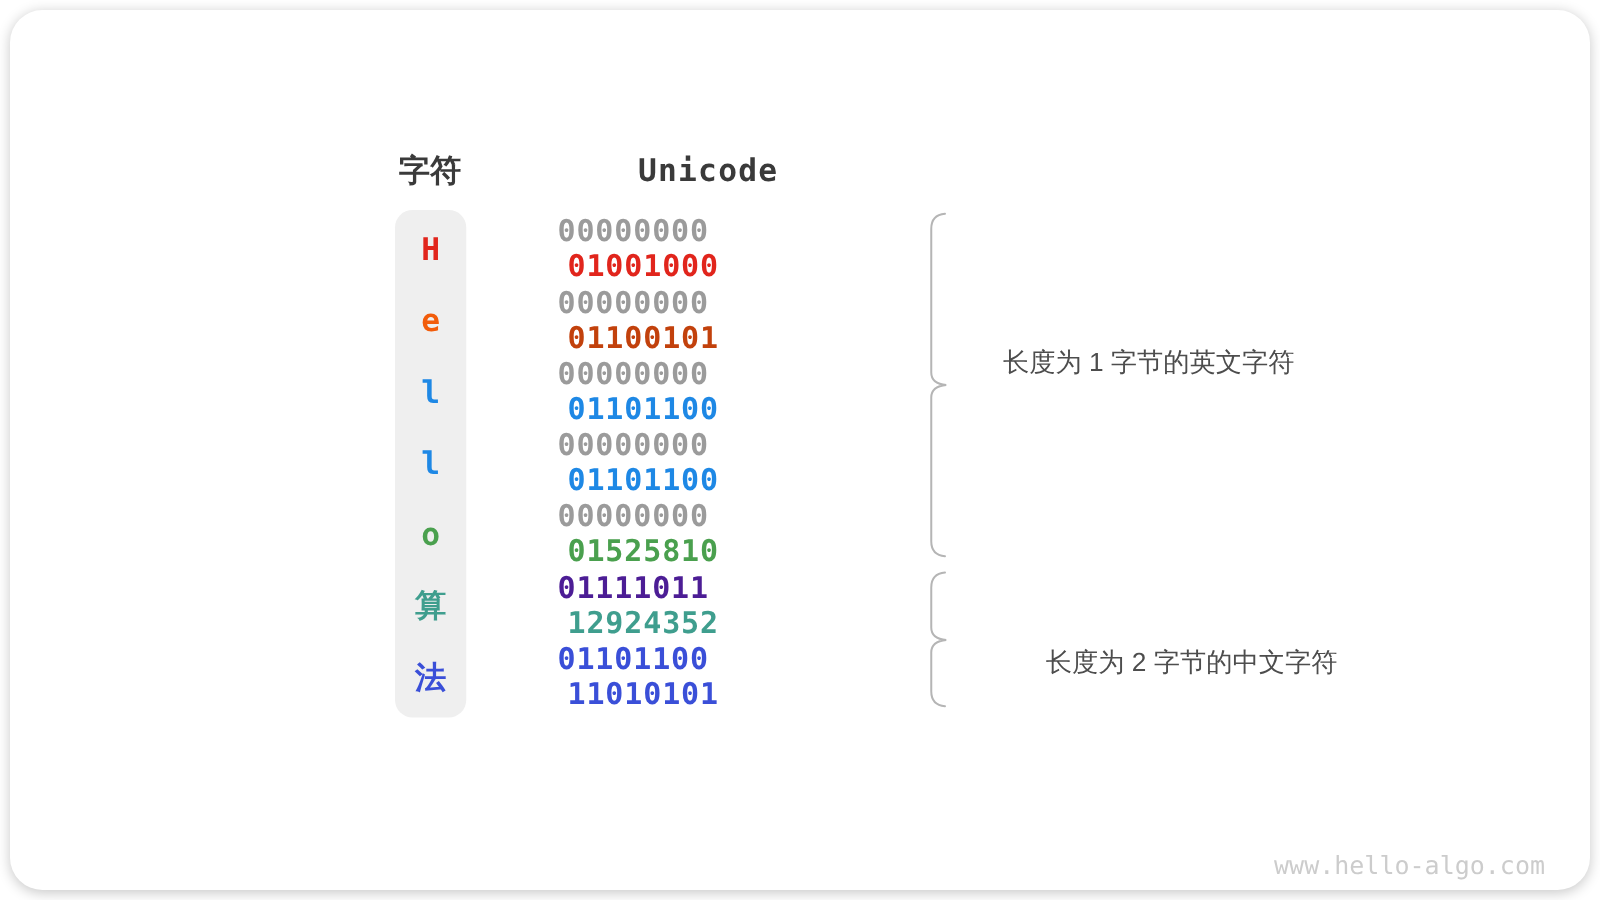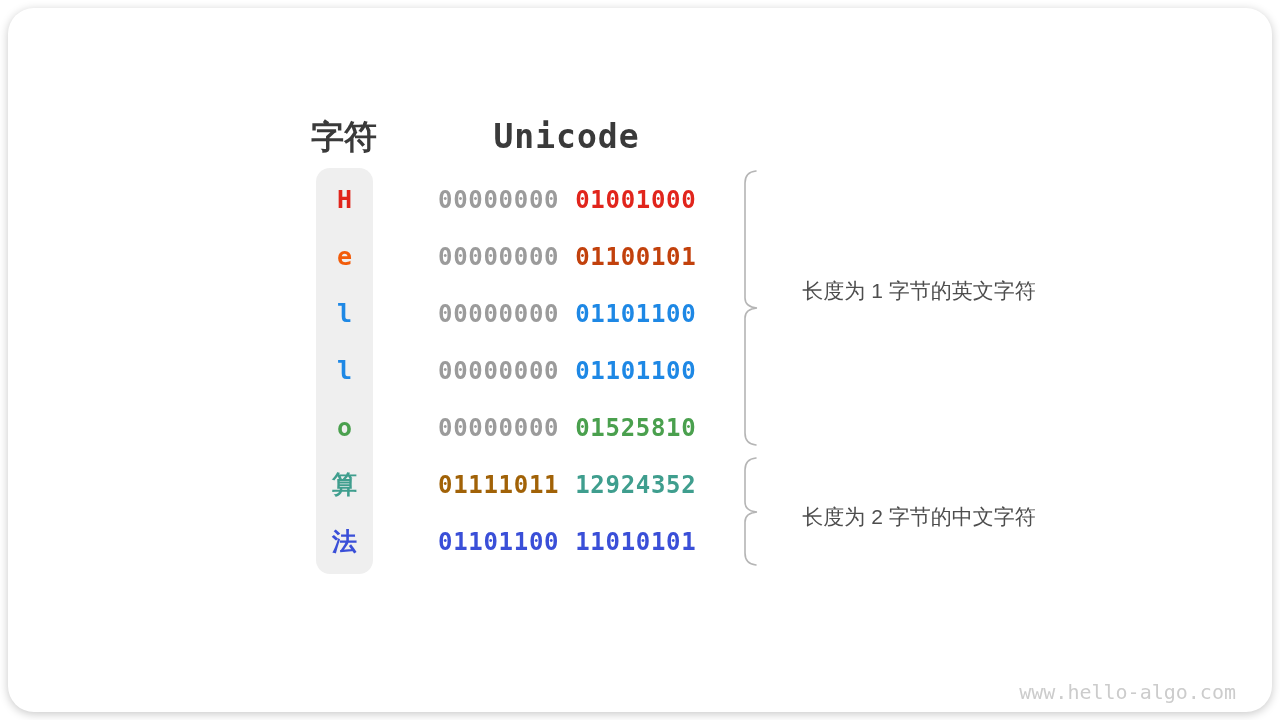--- a/index.html
+++ b/index.html
@@ -19,21 +19,21 @@
     position: absolute;
     left: 8px; top: 8px; right: 8px; bottom: 8px;
     background: #ffffff;
     border-radius: 26px;
     box-shadow: 0 2px 10px rgba(0,0,0,0.22);
   }
   .col-header {
     position: absolute;
     top: 114px;
     font-weight: 700;
-    font-size: 33px;
+    font-size: 25px;
     color: #3a3a3a;
     text-align: center;
     line-height: 30px;
   }
   .char-header {
     left: 300px;
     width: 72px;
   }
   .unicode-header {
     left: 430px;
@@ -78,20 +78,21 @@
     left: 430px;
     top: 0;
     height: 57px;
     display: flex;
     align-items: center;
     font-family: "DejaVu Sans Mono", monospace;
     font-weight: 700;
     font-size: 24px;
     letter-spacing: 0.7px;
     white-space: pre;
+    flex-direction: column;
   }
   .byte2 { margin-left: 16px; }
   .braces-svg {
     position: absolute;
     left: 0; top: 0;
     width: 1280px;
     height: 720px;
     pointer-events: none;
   }
   .annot {
@@ -146,36 +147,36 @@
         <div class="row">
           <span class="char-cell" style="color: rgb(30, 136, 229);">l</span>
           <span class="bin-cell"><span class="byte" style="color: rgb(155, 155, 155);">00000000</span><span class="byte byte2" style="color: rgb(30, 136, 229);">01101100</span></span>
         </div>
         <div class="row">
           <span class="char-cell" style="color: rgb(74, 160, 78);">o</span>
           <span class="bin-cell"><span class="byte" style="color: rgb(155, 155, 155);">00000000</span><span class="byte byte2" style="color: rgb(74, 160, 78);">01525810</span></span>
         </div>
         <div class="row">
           <span class="char-cell" style="color: rgb(63, 158, 142);">算</span>
-          <span class="bin-cell"><span class="byte" style="color: #a16207;">01111011</span><span class="byte byte2" style="color: rgb(63, 158, 142);">12924352</span></span>
+          <span class="bin-cell"><span class="byte" style="color: #4c1d95;">01111011</span><span class="byte byte2" style="color: rgb(63, 158, 142);">12924352</span></span>
         </div>
         <div class="row">
           <span class="char-cell" style="color: rgb(58, 79, 216);">法</span>
           <span class="bin-cell"><span class="byte" style="color: rgb(58, 79, 216);">01101100</span><span class="byte byte2" style="color: rgb(58, 79, 216);">11010101</span></span>
         </div>
       </div>
 
     <svg class="braces-svg" viewBox="0 0 1280 720">
       <path d="M748,163 Q737,164 737,175 L737,290 Q737,299 749,300 Q737,301 737,310 L737,425 Q737,436 748,437" fill="none" stroke="#b5b5b5" stroke-width="1.6" stroke-linecap="round"></path>
       <path d="M748,450 Q737,451 737,462 L737,494 Q737,503 749,504 Q737,505 737,514 L737,545 Q737,556 748,557" fill="none" stroke="#b5b5b5" stroke-width="1.6" stroke-linecap="round"></path>
     </svg>
 
     <div class="annot" style="left:760px; top:272px;">
       <div class="line1">长度为 1 字节的英文字符</div>
     </div>
 
-    <div class="annot" style="left:760px; top:498px;">
+    <div class="annot" style="left:760px; top:512px;text-align:right;">
       <div class="line1">长度为 2 字节的中文字符</div>
     </div>
 
     <div class="watermark">www.hello-algo.com</div>
   </div>
 </div>
 
 </body></html>

